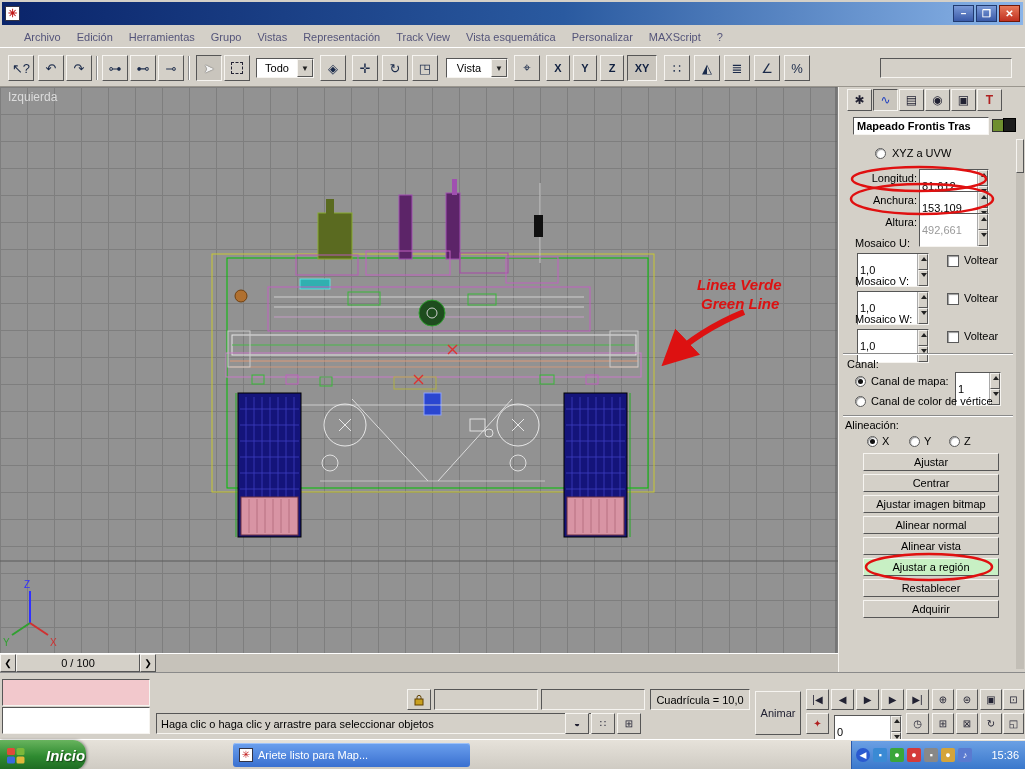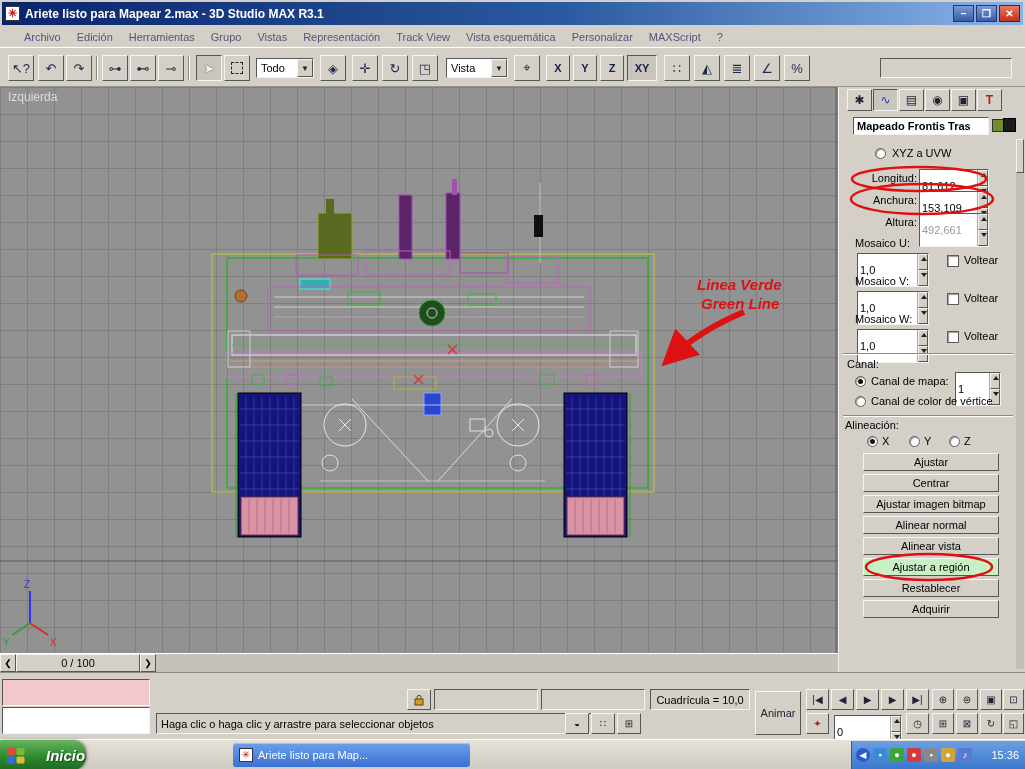--- a/index.html
+++ b/index.html
@@ -19,21 +19,21 @@
   .tb-min,.tb-max{background:linear-gradient(#7a9ad8,#3a5aa8);border:1px solid #203a70;}
   .tb-close{background:linear-gradient(#e87a5a,#c03020);border:1px solid #701808;}
   
   #menubar{left:0;top:27px;width:1025px;height:20px;display:flex;align-items:center;padding-left:16px;color:#54547a;}
   .mitem{padding:2px 8px;}
   
   #toolbar{left:0;top:47px;width:1025px;height:40px;border-top:1px solid #fff;border-bottom:1px solid #9a968e;}
   .tbtn{position:absolute;top:7px;width:26px;height:26px;display:flex;align-items:center;justify-content:center;font-size:13px;color:#1a2a4a;}
   .tsep{position:absolute;top:8px;width:2px;height:24px;border-left:1px solid #8a8a8a;border-right:1px solid #fff;}
   .dd{position:absolute;top:10px;height:20px;background:#fff;display:flex;align-items:stretch;font-size:11px;}
-  .dd .ddtext{flex:1;padding:3px 4px 4px 4px;}
+  .dd .ddtext{flex:1;padding:3px 4px 4px 4px;text-align:center;}
   .dd .ddarrow{width:16px;display:flex;align-items:center;justify-content:center;font-size:8px;color:#222;}
   .axisbtn{font-weight:bold;font-size:11px;color:#102040;}
   
   #viewport{left:0;top:87px;width:838px;height:566px;background-color:#929292;
     background-image:linear-gradient(#7e7e7e 1px,transparent 1px),linear-gradient(90deg,#7e7e7e 1px,transparent 1px);
     background-size:27px 27px;overflow:hidden;}
   .vplabel{position:absolute;left:8px;top:3px;color:#dcdcdc;font-size:12px;}
   
   #timeline{left:0;top:653px;width:838px;height:19px;background:#c6c2ba;border-top:1px solid #fff;display:flex;}
   .tl-arrow{width:16px;height:100%;display:flex;align-items:center;justify-content:center;font-size:9px;}
@@ -77,21 +77,20 @@
 </style>
 </head>
 <body>
 
 <div class="screen">
 
   <div class="abs" id="titlebar">
     <span class="appicon">
         <span>✳</span>
       </span>
-    <span>Ariete listo para Mapear 2.max - 3D Studio MAX R3.1</span>
     <span class="tb-btns">
       <span class="tb-btn tb-min">–</span>
       <span class="tb-btn tb-max">❐</span>
       <span class="tb-btn tb-close">✕</span>
     </span>
   </div>
 
   <div class="abs" id="menubar">
     <span class="mitem">Archivo</span>
     <span class="mitem">Edición</span>

